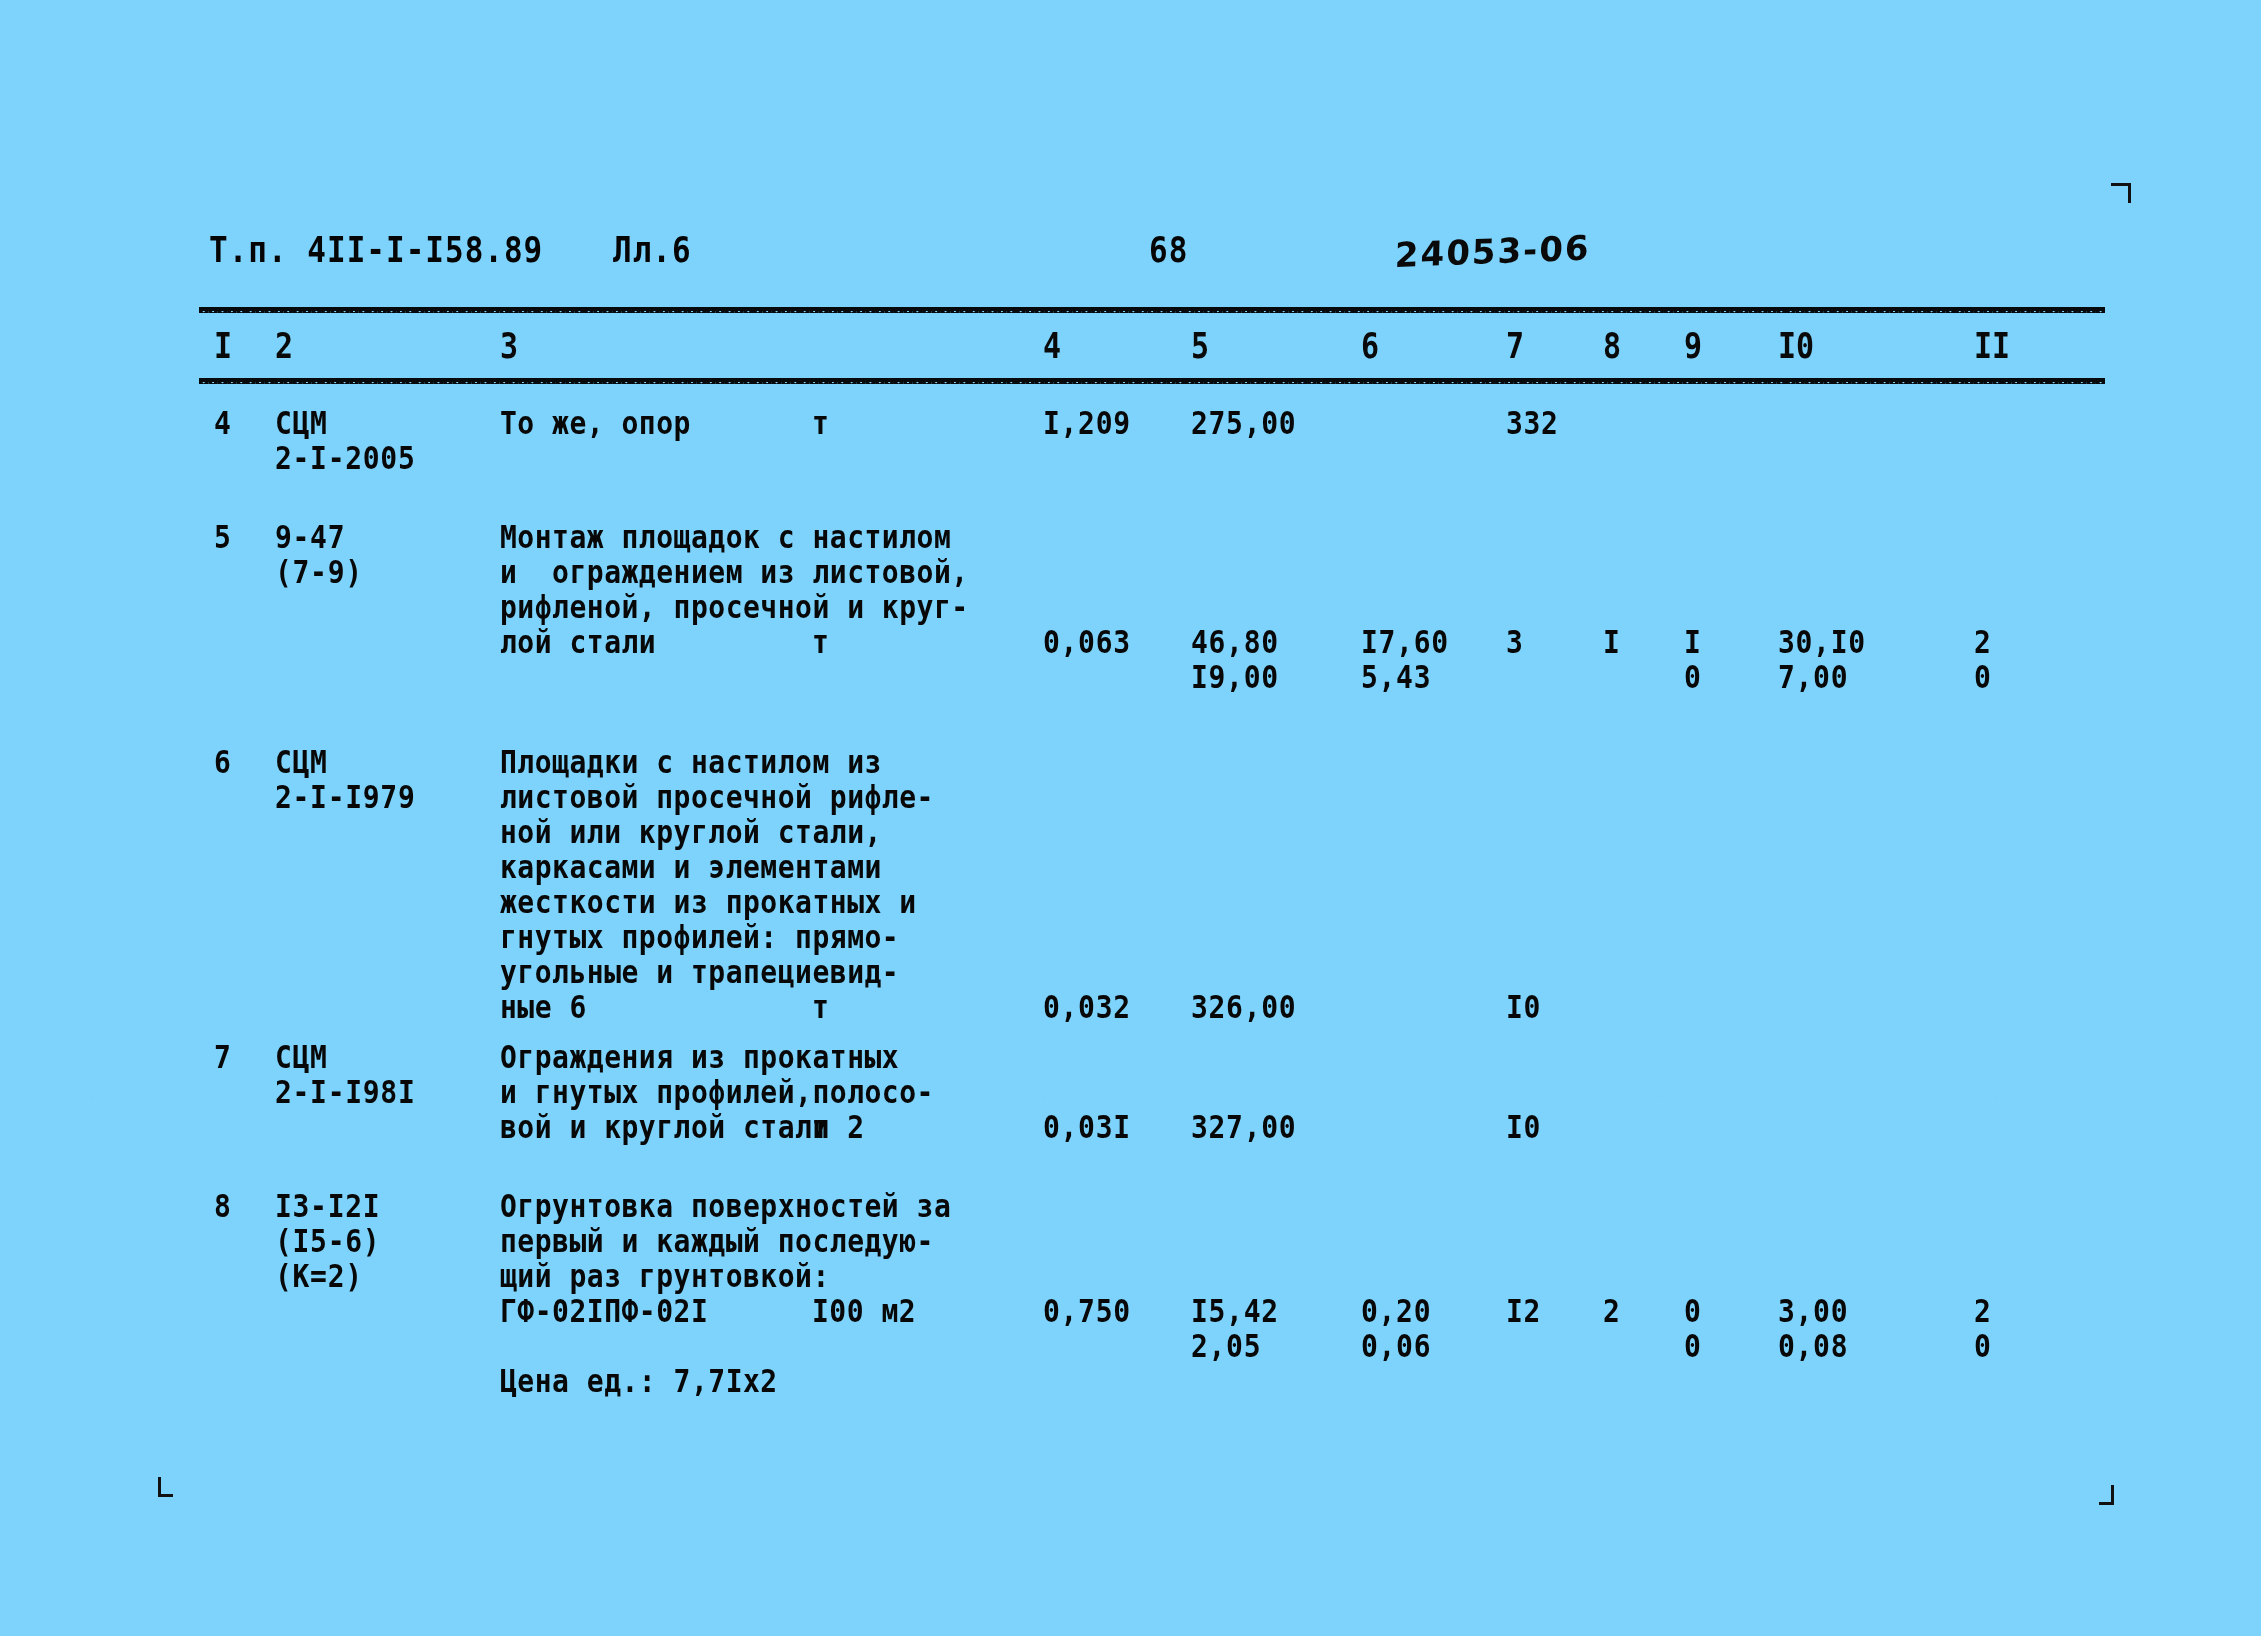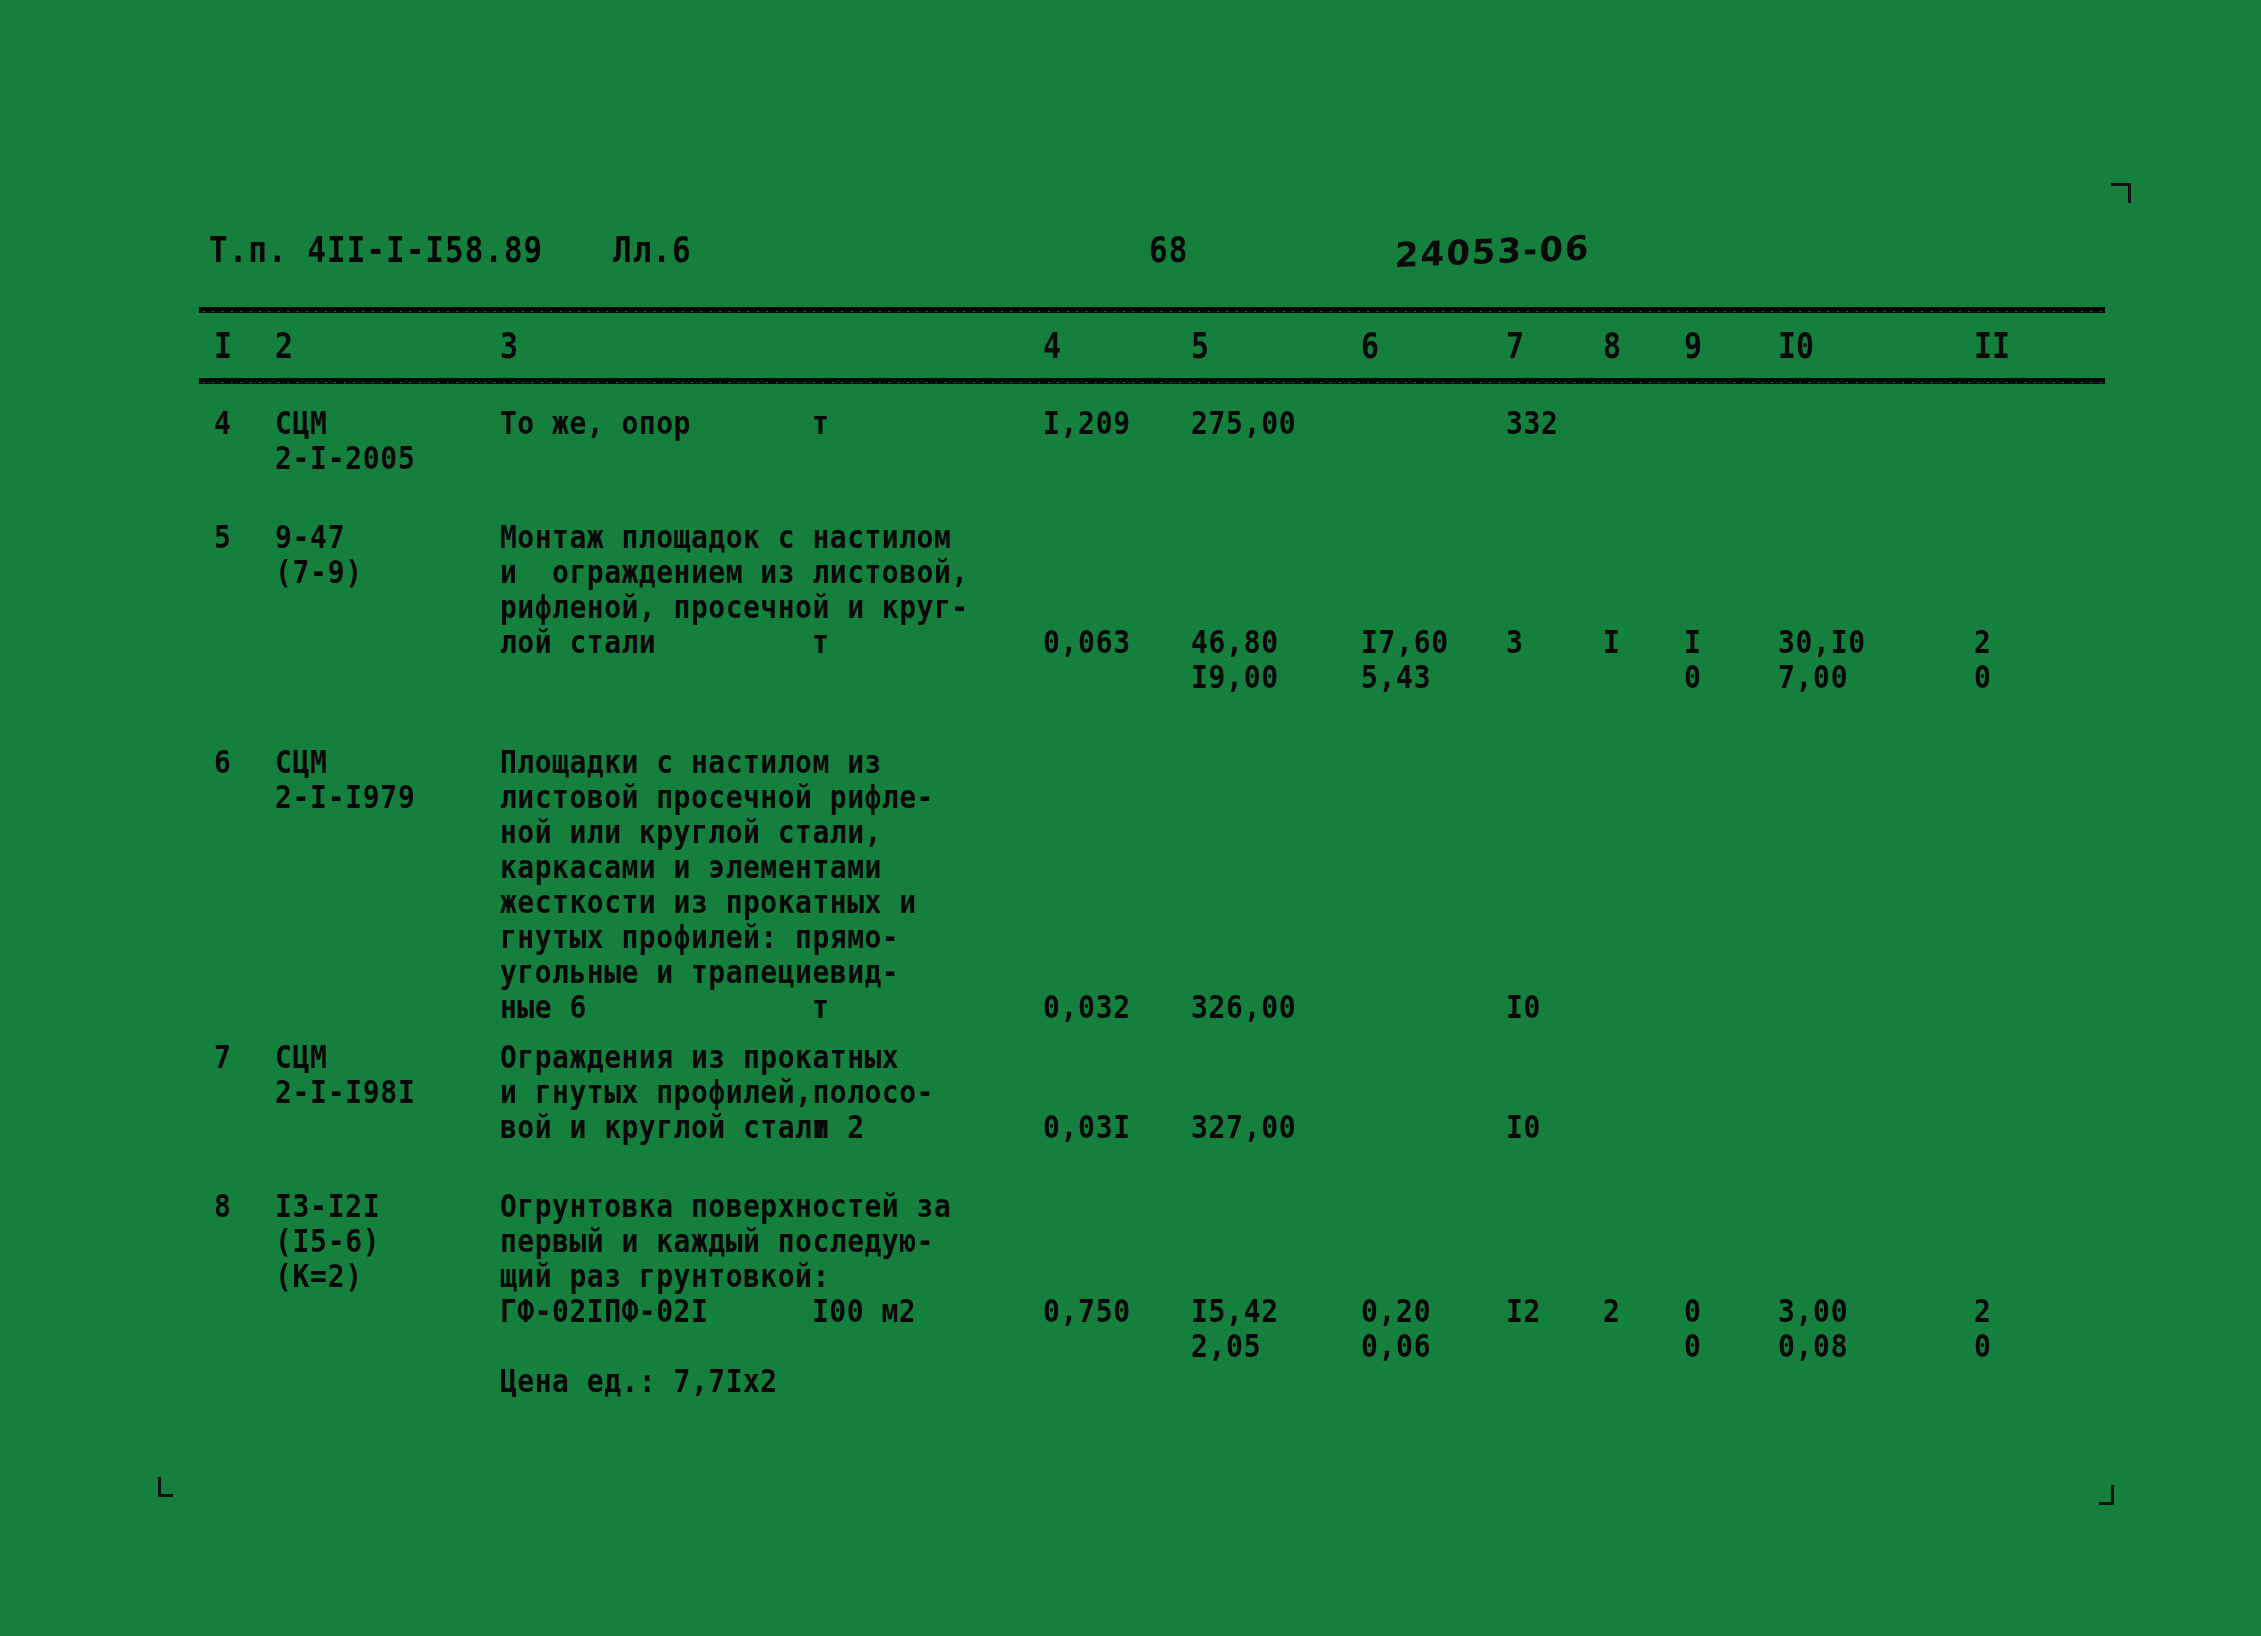--- a/index.html
+++ b/index.html
@@ -15,21 +15,21 @@
     font-family: "DejaVu Sans Mono", "Liberation Mono", monospace;
     color: #000000;
   }
 
   
   #sheet {
     position: absolute;
     left: 0; top: 0;
     width: 2261px;
     height: 1637px;
-    background: #15803d;
+    background: #7dd3fc;
   }
 
   
   .corner-mark {
     position: absolute;
     width: 23px;
     height: 23px;
   }
   .corner-mark::before,
   .corner-mark::after {

